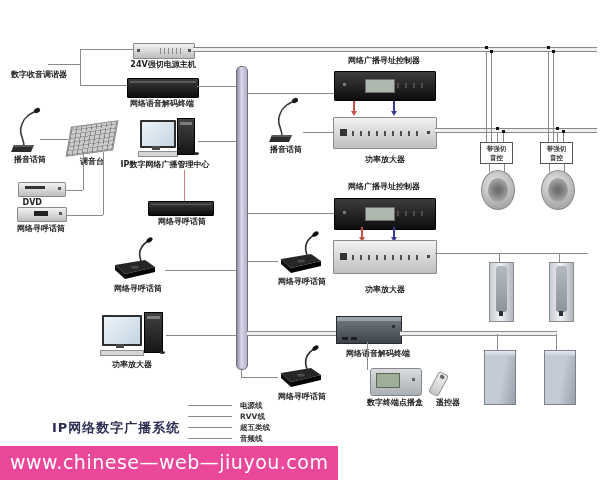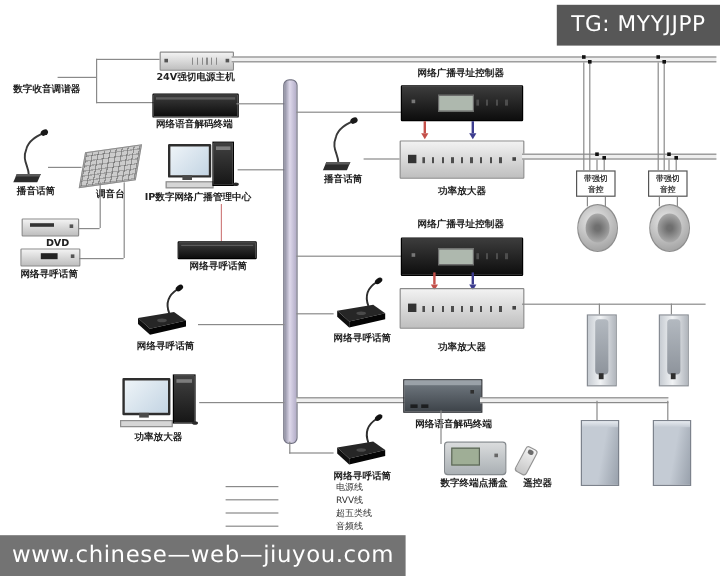--- a/index.html
+++ b/index.html
@@ -46,31 +46,30 @@
   .ondemand{position:absolute;background:linear-gradient(#dadcdd,#aab0b4);border:1px solid #84898d;border-radius:3px;}
   .od-screen{position:absolute;left:5px;top:4px;width:22px;height:13px;background:#9fae96;border:1px solid #5c6658;}
   .remote{position:absolute;background:linear-gradient(#f4f4f4,#c6c6c6);border:1px solid #949494;
           border-radius:3px;transform:rotate(28deg);}
   .remote-tip{position:absolute;left:20%;top:1px;width:60%;height:4px;background:#6b6b6b;border-radius:2px;}
   .arrow{position:absolute;width:6px;}
   .arrow .shaft{width:2px;height:10px;margin:0 auto;}
   .arrow .head{width:0;height:0;border-left:3px solid transparent;border-right:3px solid transparent;margin:0 auto;}
   .tg-box{position:absolute;left:464px;top:4px;width:136px;height:34px;background:#575757;color:#fff;
           font-size:18px;text-align:center;line-height:34px;letter-spacing:.5px;}
-  .site-bar{position:absolute;left:0;top:446px;width:338px;height:34px;background:#737373;color:#fff;
+  .site-bar{position:absolute;left:0;top:446px;width:338px;height:34px;background:#ec4899;color:#fff;
             font-size:19px;line-height:33px;padding-left:10px;box-sizing:border-box;letter-spacing:.5px;}
   .title{position:absolute;font-size:13px;font-weight:bold;color:#2f2f55;letter-spacing:1px;}
-  .legend-lbl{position:absolute;font-size:7.5px;font-weight:normal;color:#333;white-space:nowrap;margin-left:40px;}
+  .legend-lbl{position:absolute;font-size:7.5px;font-weight:bold;color:#333;white-space:nowrap;}
 </style>
 </head>
 <body>
 
 <div id="canvas">
 
-  <div class="tg-box">TG: MYYJJPP</div>
   <div class="site-bar">www.chinese—web—jiuyou.com</div>
 
   <div class="hl" style="left:48px;top:64px;width:32px;"></div>
   <div class="vl" style="left:80px;top:49px;height:37px;"></div>
   <div class="hl" style="left:80px;top:49px;width:53px;"></div>
   <div class="hl" style="left:80px;top:85px;width:48px;"></div>
   <div class="lbl" style="left:8px;top:70px;width:62px;">数字收音调谐器</div>
 
   <div class="rack-silver" style="left:133px;top:43px;width:60px;height:14px;">
     <div class="vent" style="left:26px;top:4px;width:22px;"></div>
@@ -102,21 +101,21 @@
   <div class="lbl" style="left:72px;top:157px;width:40px;">调音台</div>
   <div class="vl" style="left:83px;top:152px;height:38px;"></div>
   <div class="hl" style="left:62px;top:190px;width:21px;"></div>
   <div class="vl" style="left:103px;top:152px;height:63px;"></div>
   <div class="hl" style="left:64px;top:215px;width:39px;"></div>
 
   <div class="rack-silver" style="left:18px;top:182px;width:46px;height:13px;">
     <div class="abs" style="left:6px;top:3px;width:20px;height:3px;background:#333;"></div>
     <div class="dot" style="right:4px;top:4px;background:#555;"></div>
   </div>
-  <div class="lbl" style="left:33px;top:198px;width:30px;">DVD</div>
+  <div class="lbl" style="left:12px;top:198px;width:30px;text-align:right;">DVD</div>
 
   <div class="rack-silver" style="left:17px;top:207px;width:48px;height:13px;">
     <div class="abs" style="left:16px;top:3px;width:14px;height:5px;background:#222;"></div>
     <div class="dot" style="right:4px;top:4px;background:#555;"></div>
   </div>
   <div class="lbl" style="left:6px;top:224px;width:70px;">网络寻呼话筒</div>
 
   <div class="abs" style="left:138px;top:118px;width:62px;height:42px;">
     <div class="monitor" style="left:2px;top:2px;width:32px;height:24px;"></div>
     <div class="abs" style="left:14px;top:28px;width:8px;height:4px;background:#4a4a4a;"></div>
@@ -327,14 +326,15 @@
 
   <div class="hl" style="left:188px;top:405px;width:44px;"></div>
   <div class="legend-lbl" style="left:240px;top:401px;">电源线</div>
   <div class="hl" style="left:188px;top:416px;width:44px;"></div>
   <div class="legend-lbl" style="left:240px;top:412px;">RVV线</div>
   <div class="hl" style="left:188px;top:427px;width:44px;"></div>
   <div class="legend-lbl" style="left:240px;top:423px;">超五类线</div>
   <div class="hl" style="left:188px;top:438px;width:44px;"></div>
   <div class="legend-lbl" style="left:240px;top:434px;">音频线</div>
 
+  <div class="title" style="left:52px;top:419px;">IP网络数字广播系统</div>
 
 </div>
 
 </body></html>

